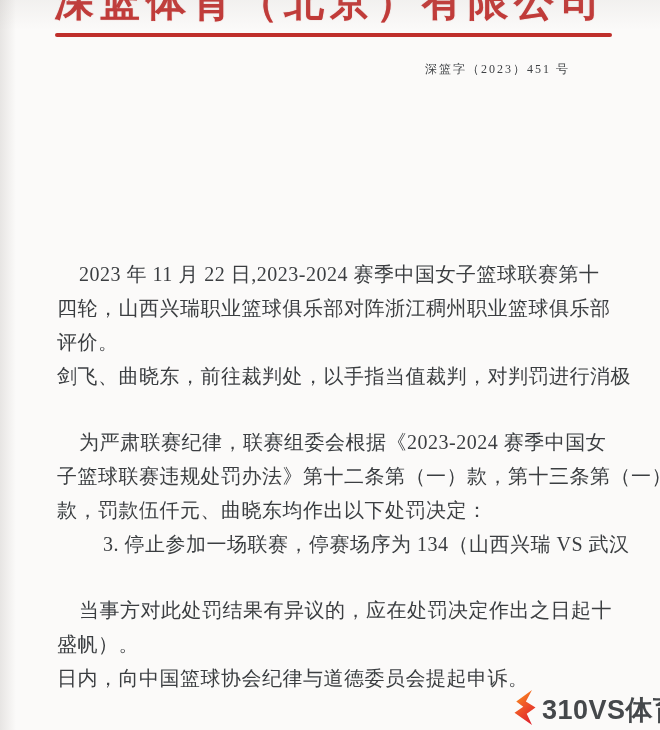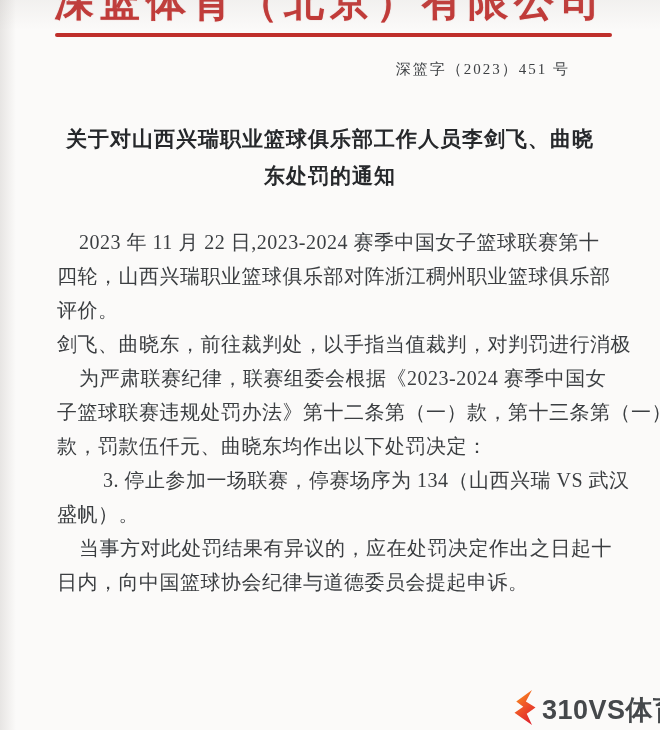--- a/index.html
+++ b/index.html
@@ -35,37 +35,37 @@
     letter-spacing:6px;
     color:#c23634;
     text-shadow:0 0 1px rgba(194,54,52,0.5);
   }
   .red-rule{
     position:absolute;left:55px;top:33px;width:557px;height:4px;
     background:#bf2f2b;border-radius:2px;
   }
   .doc-number{
     position:absolute;top:57px;right:90px;
-    font-size:15px;line-height:24px;color:#3e4144;letter-spacing:2px;
+    font-size:12px;line-height:24px;color:#3e4144;letter-spacing:2px;
     white-space:nowrap;
   }
   .title{
     position:absolute;top:121px;left:30px;right:30px;margin:0;
     text-align:center;
     font-size:21px;line-height:37px;font-weight:700;
     color:#26282b;letter-spacing:1px;
   }
   .title-line{display:block;}
   .body-lines{
     position:absolute;top:225px;left:57px;right:40px;
     font-size:20px;color:#3b3e41;letter-spacing:0.5px;
   }
   .line{height:34px;line-height:34px;white-space:nowrap;overflow:visible;}
   .indent-none{padding-left:0;}
-  .indent-para{padding-left:22px;}
+  .indent-para{padding-left:22px;margin-top:32px;}
   .indent-list{padding-left:46px;}
   .watermark{
     position:absolute;left:511px;top:690px;
     display:flex;align-items:center;gap:3px;
     white-space:nowrap;
   }
   .bolt-icon{display:block;}
   .brand{
     font-family:"Liberation Sans", sans-serif;
     font-size:27px;font-weight:800;color:#45484b;
@@ -78,36 +78,32 @@
 <div class="page">
 
   <div class="masthead">
     <span class="masthead-text">深篮体育（北京）有限公司</span>
   </div>
 
   <div class="red-rule"></div>
 
   <div class="doc-number">深篮字（2023）451 号</div>
 
-  <h1 class="title">
-    <span class="title-line">关于对山西兴瑞职业篮球俱乐部工作人员李剑飞、曲晓</span>
-    <span class="title-line">东处罚的通知</span>
-  </h1>
 
   <div class="body-lines" id="body-lines">
       <div class="line indent-para">2023 年 11 月 22 日,2023-2024 赛季中国女子篮球联赛第十</div>
       <div class="line indent-none">四轮，山西兴瑞职业篮球俱乐部对阵浙江稠州职业篮球俱乐部</div>
       <div class="line indent-none">评价。</div>
       <div class="line indent-none">剑飞、曲晓东，前往裁判处，以手指当值裁判，对判罚进行消极</div>
       <div class="line indent-para">为严肃联赛纪律，联赛组委会根据《2023-2024 赛季中国女</div>
       <div class="line indent-none">子篮球联赛违规处罚办法》第十二条第（一）款，第十三条第（一）</div>
       <div class="line indent-none">款，罚款伍仟元、曲晓东均作出以下处罚决定：</div>
       <div class="line indent-list">3. 停止参加一场联赛，停赛场序为 134（山西兴瑞 VS 武汉</div>
+      <div class="line indent-para">当事方对此处罚结果有异议的，应在处罚决定作出之日起十</div>
       <div class="line indent-none">盛帆）。</div>
-      <div class="line indent-para">当事方对此处罚结果有异议的，应在处罚决定作出之日起十</div>
       <div class="line indent-none">日内，向中国篮球协会纪律与道德委员会提起申诉。</div>
     </div>
 
   <div class="watermark">
     <span class="bolt-icon">
       <svg width="28" height="35" viewBox="0 0 32 40" aria-hidden="true">
         <defs>
           <linearGradient id="boltGrad" x1="0" y1="0" x2="0.55" y2="1">
             <stop offset="0" stop-color="#f9a01b"></stop>
             <stop offset="0.5" stop-color="#f05a28"></stop>

